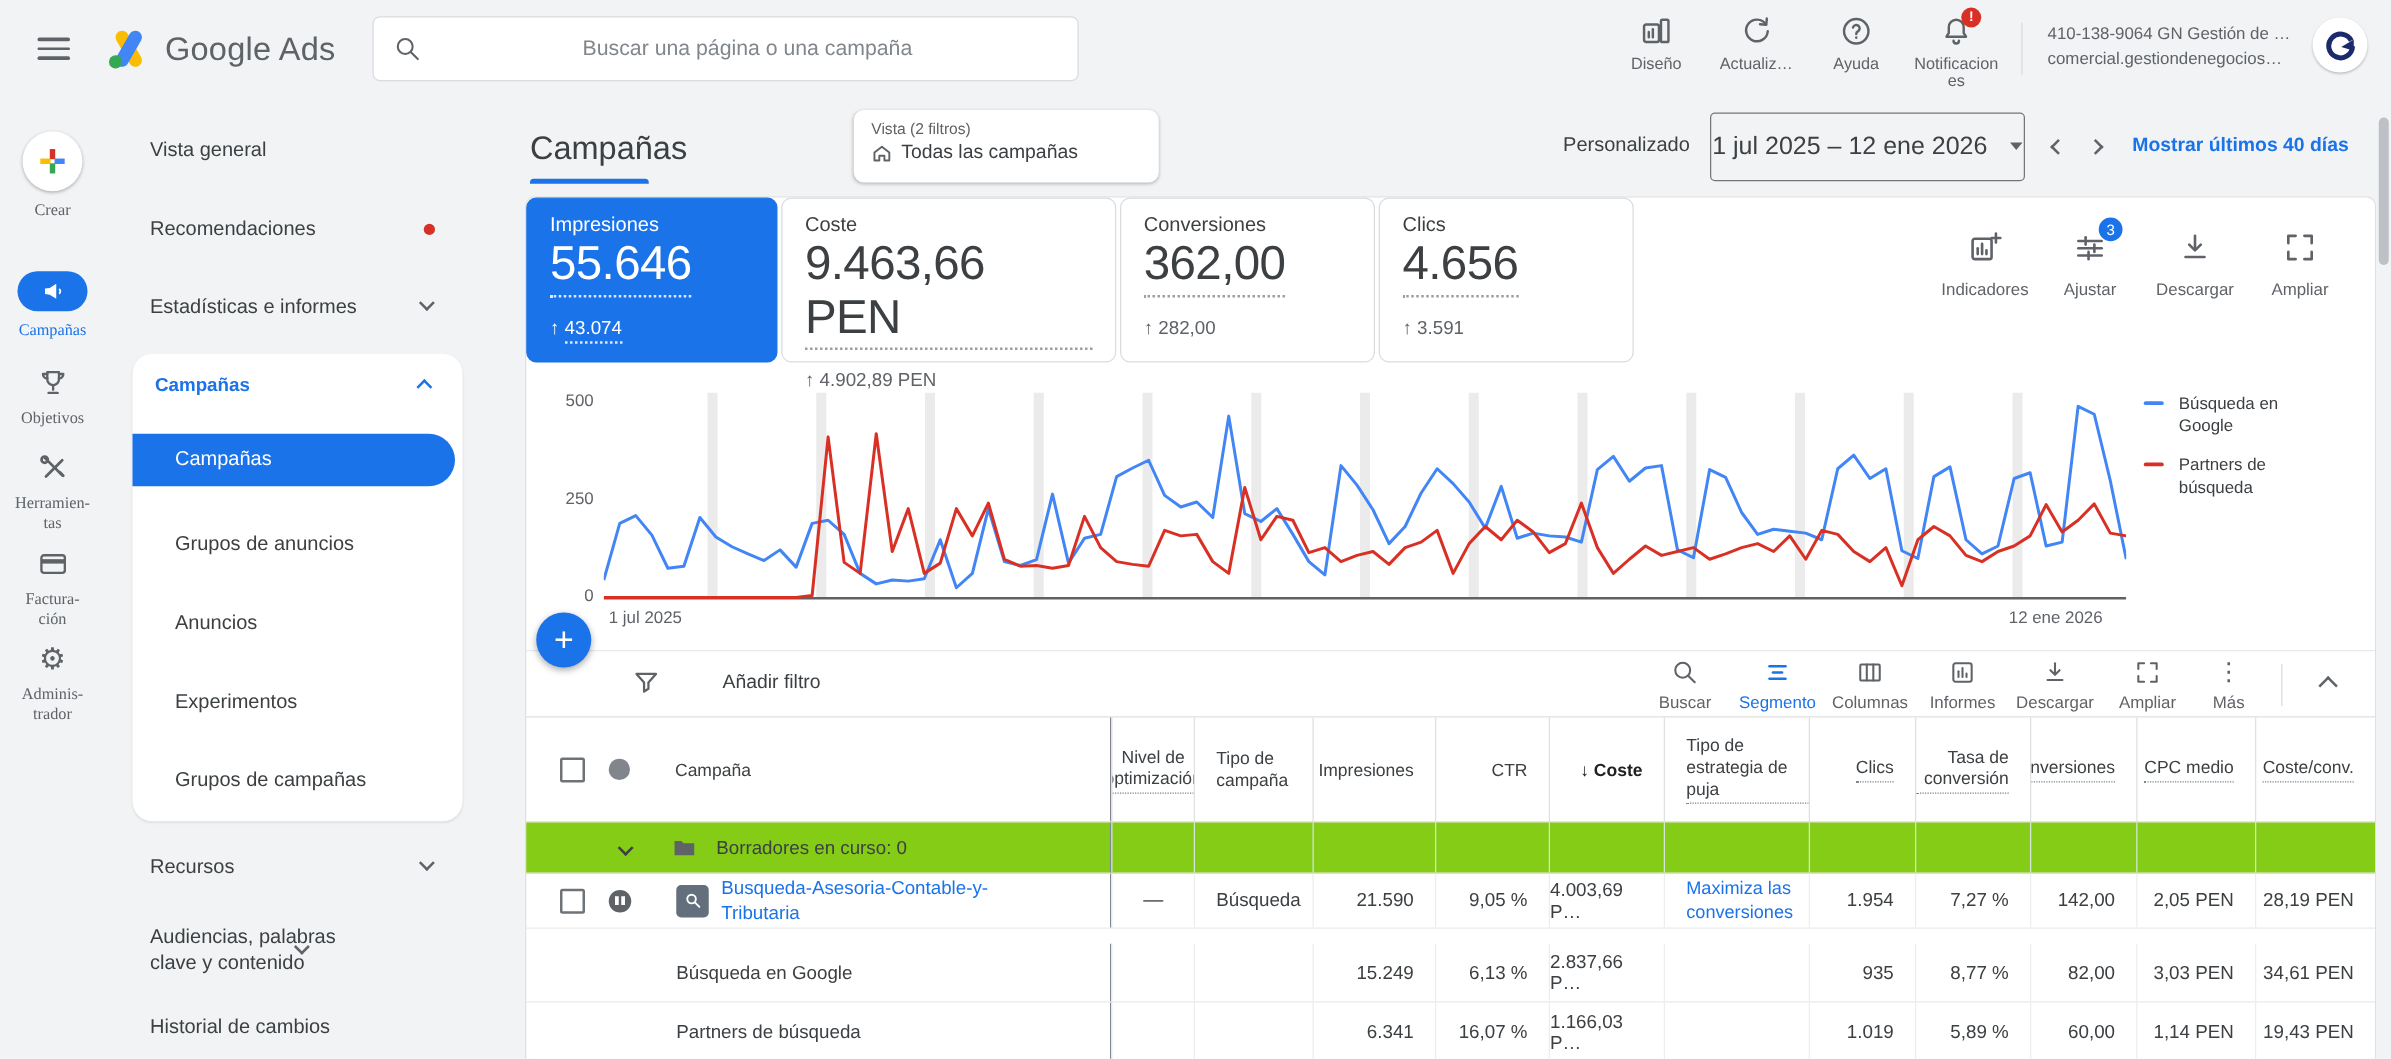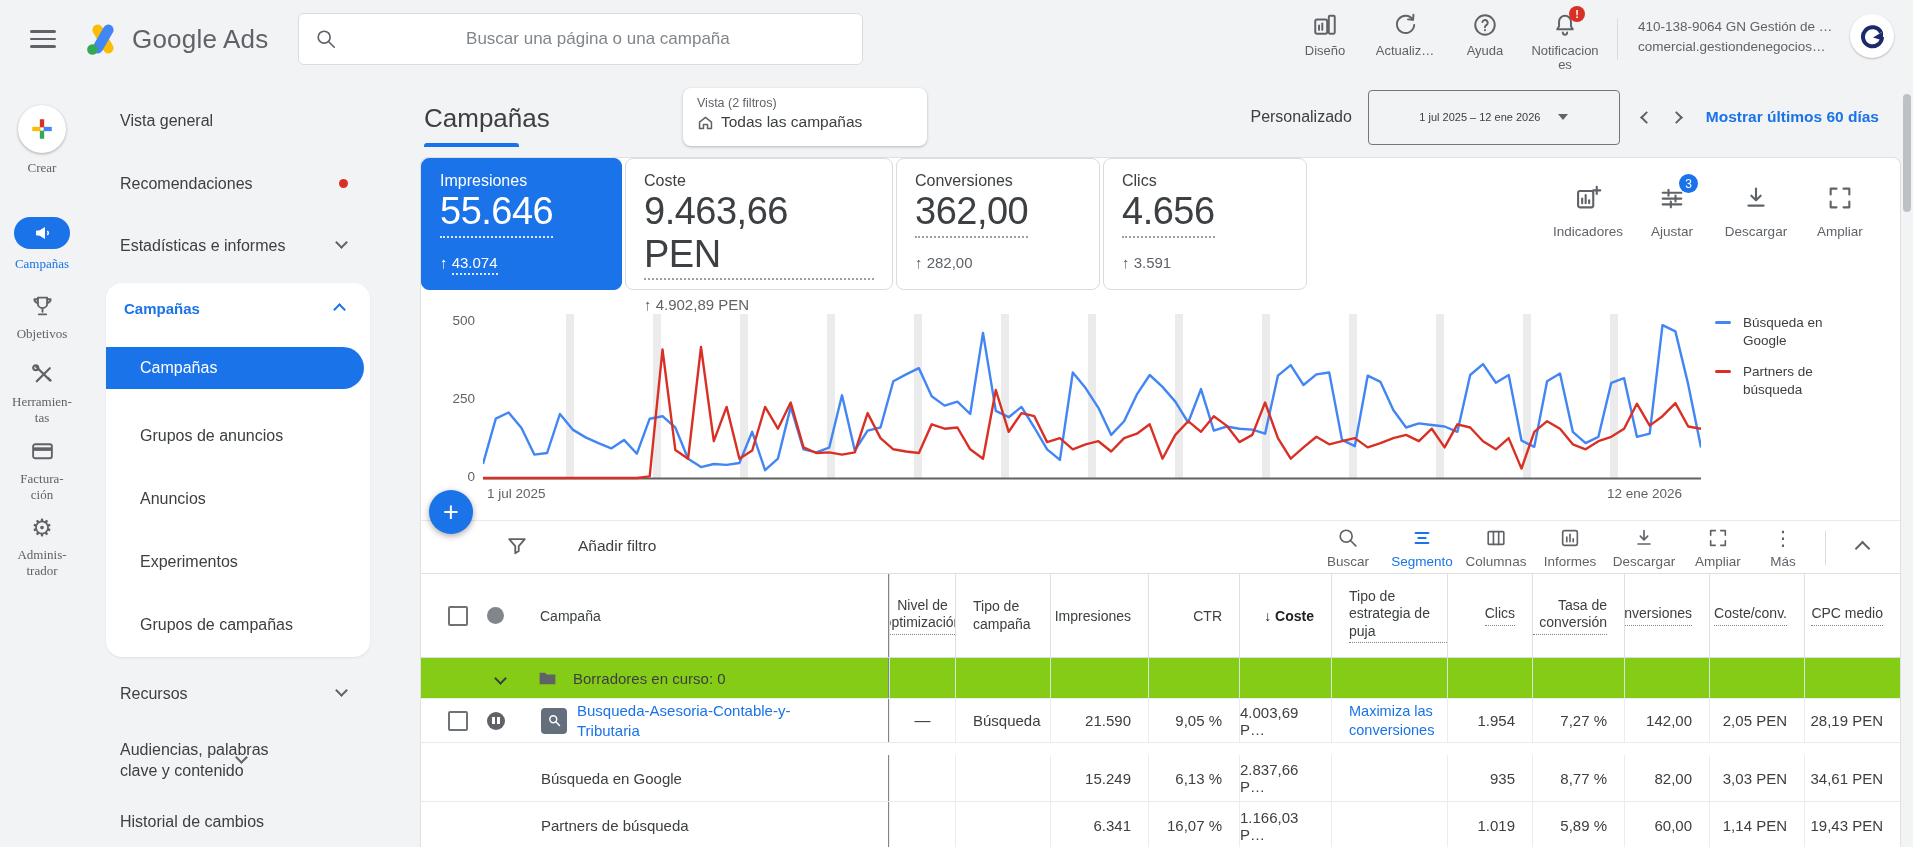--- a/index.html
+++ b/index.html
@@ -53,21 +53,21 @@
   
   .main { position:absolute; left:420px; top:78px; right:0; bottom:0; }
   .page-title { position:absolute; left:4px; top:25px; font-size:26px; color:#3c4043; }
   .tab-indicator { position:absolute; left:4px; top:65px; width:95px; height:4px; border-radius:3px 3px 0 0; background:#1a73e8; }
   .view-chip { position:absolute; left:263px; top:10px; width:244px; height:58px; background:#fff; border-radius:8px; box-shadow:0 1px 3px rgba(0,0,0,.25); padding:8px 14px; cursor:pointer; }
   .view-chip .vlbl { font-size:12.5px; color:#5f6368; }
   .view-chip .vrow { display:flex; align-items:center; margin-top:3px; }
   .view-chip .vval { font-size:15.5px; color:#3c4043; margin-left:7px; }
   .hdr-controls { position:absolute; right:34px; top:10px; height:58px; display:flex; align-items:center; }
   .preset { font-size:16px; color:#3c4043; margin-right:16px; }
-  .datebox { width:252px; height:55px; border:1px solid #747775; border-radius:4px; background:#fff0; display:flex; align-items:center; justify-content:center; font-size:11px; color:#3c4043; cursor:pointer; }
+  .datebox { width:252px; height:55px; border:1px solid #747775; border-radius:4px; background:#fff0; display:flex; align-items:center; justify-content:center; font-size:20px; color:#3c4043; cursor:pointer; }
   .caret-down { width:0; height:0; border-left:5px solid transparent; border-right:5px solid transparent; border-top:6px solid #5f6368; margin-left:18px; }
   .datenav { width:30px; height:30px; display:flex; align-items:center; justify-content:center; cursor:pointer; }
   .show-link { font-size:15.5px; color:#1a73e8; font-weight:bold; margin-left:14px; cursor:pointer; white-space:nowrap; }
 
   
   .panel { position:absolute; left:0; top:79px; right:12px; bottom:0; background:#fff; border:1px solid #e0e0e0; border-bottom:none; border-radius:8px 8px 0 0; }
   .cards-row { position:absolute; left:0; top:0; height:132px; display:flex; }
   .card { height:132px; border:1px solid #dadce0; border-radius:8px; margin-right:3px; padding:13px 18px; background:#fff; cursor:pointer; }
   .card .clbl { font-size:16px; }
   .card .cval { font-size:38px; letter-spacing:-.5px; display:inline-block; border-bottom:2px dotted #9aa0a6; padding-bottom:3px; line-height:1.12; }
@@ -316,21 +316,21 @@
     <div class="datebox">
       <span>1 jul 2025 – 12 ene 2026</span>
       <span class="caret-down"></span>
     </div>
     <div class="datenav" style="margin-left:12px">
         <span class="chev left"></span>
       </div>
     <div class="datenav">
         <span class="chev right"></span>
       </div>
-    <span class="show-link">Mostrar últimos 60 días</span>
+    <span class="show-link">Mostrar últimos 40 días</span>
   </div>
 
   <div class="panel">
 
     <div class="cards-row">
       <div class="card blue" style="width:201px">
         <div class="clbl">Impresiones</div>
         <span class="cval">55.646</span>
         <div class="cdelta"><span style="border:none">↑</span> <span>43.074</span></div>
       </div>
@@ -525,24 +525,24 @@
       <div class="tcell num" style="font-size:14px">
           <span class="dotted">Clics</span>
         </div>
       <div class="tcell num" style="font-size:14px;text-align:right">
           <span class="dotted th-wrap">Tasa de conversión</span>
         </div>
       <div class="tcell num" style="font-size:14px">
           <span class="dotted">Conversiones</span>
         </div>
       <div class="tcell num" style="font-size:14px">
+          <span class="dotted">CPC medio</span>
+        </div>
+      <div class="tcell num" style="font-size:14px">
           <span class="dotted">Coste/conv.</span>
-        </div>
-      <div class="tcell num" style="font-size:14px">
-          <span class="dotted">CPC medio</span>
         </div>
     </div>
 
     <div class="tgrid drafts rowline">
       <div class="tcell first" style="padding-left:75px">
         <span class="chev down" style="border-color:#3c4043"></span>
         <svg width="21" height="21" viewBox="0 0 24 24" style="margin-left:32px">
             <path d="M3 5.5h6.2l2 2H21v11H3z" fill="#5f6368"></path>
           </svg>
         <span style="margin-left:15px">Borradores en curso: 0</span>

